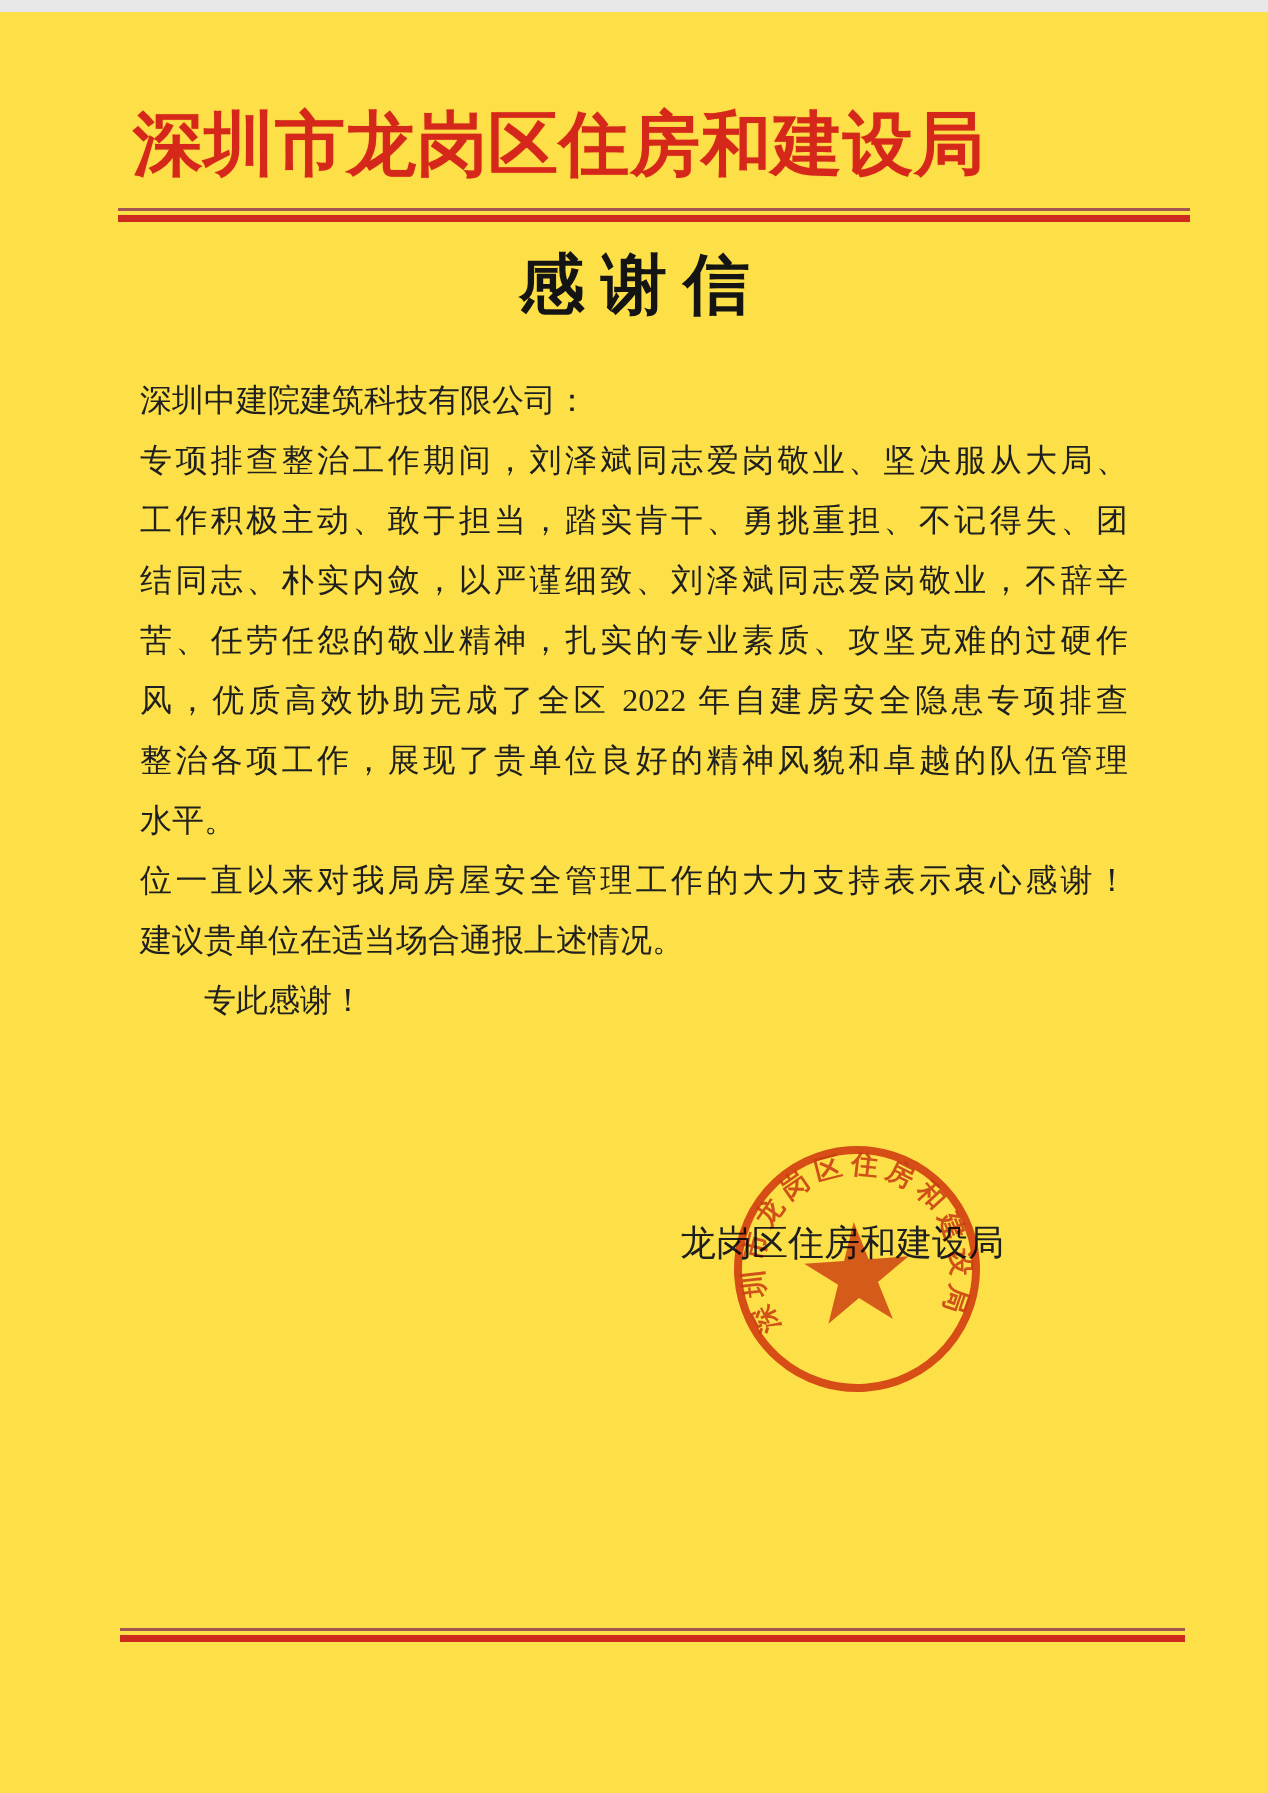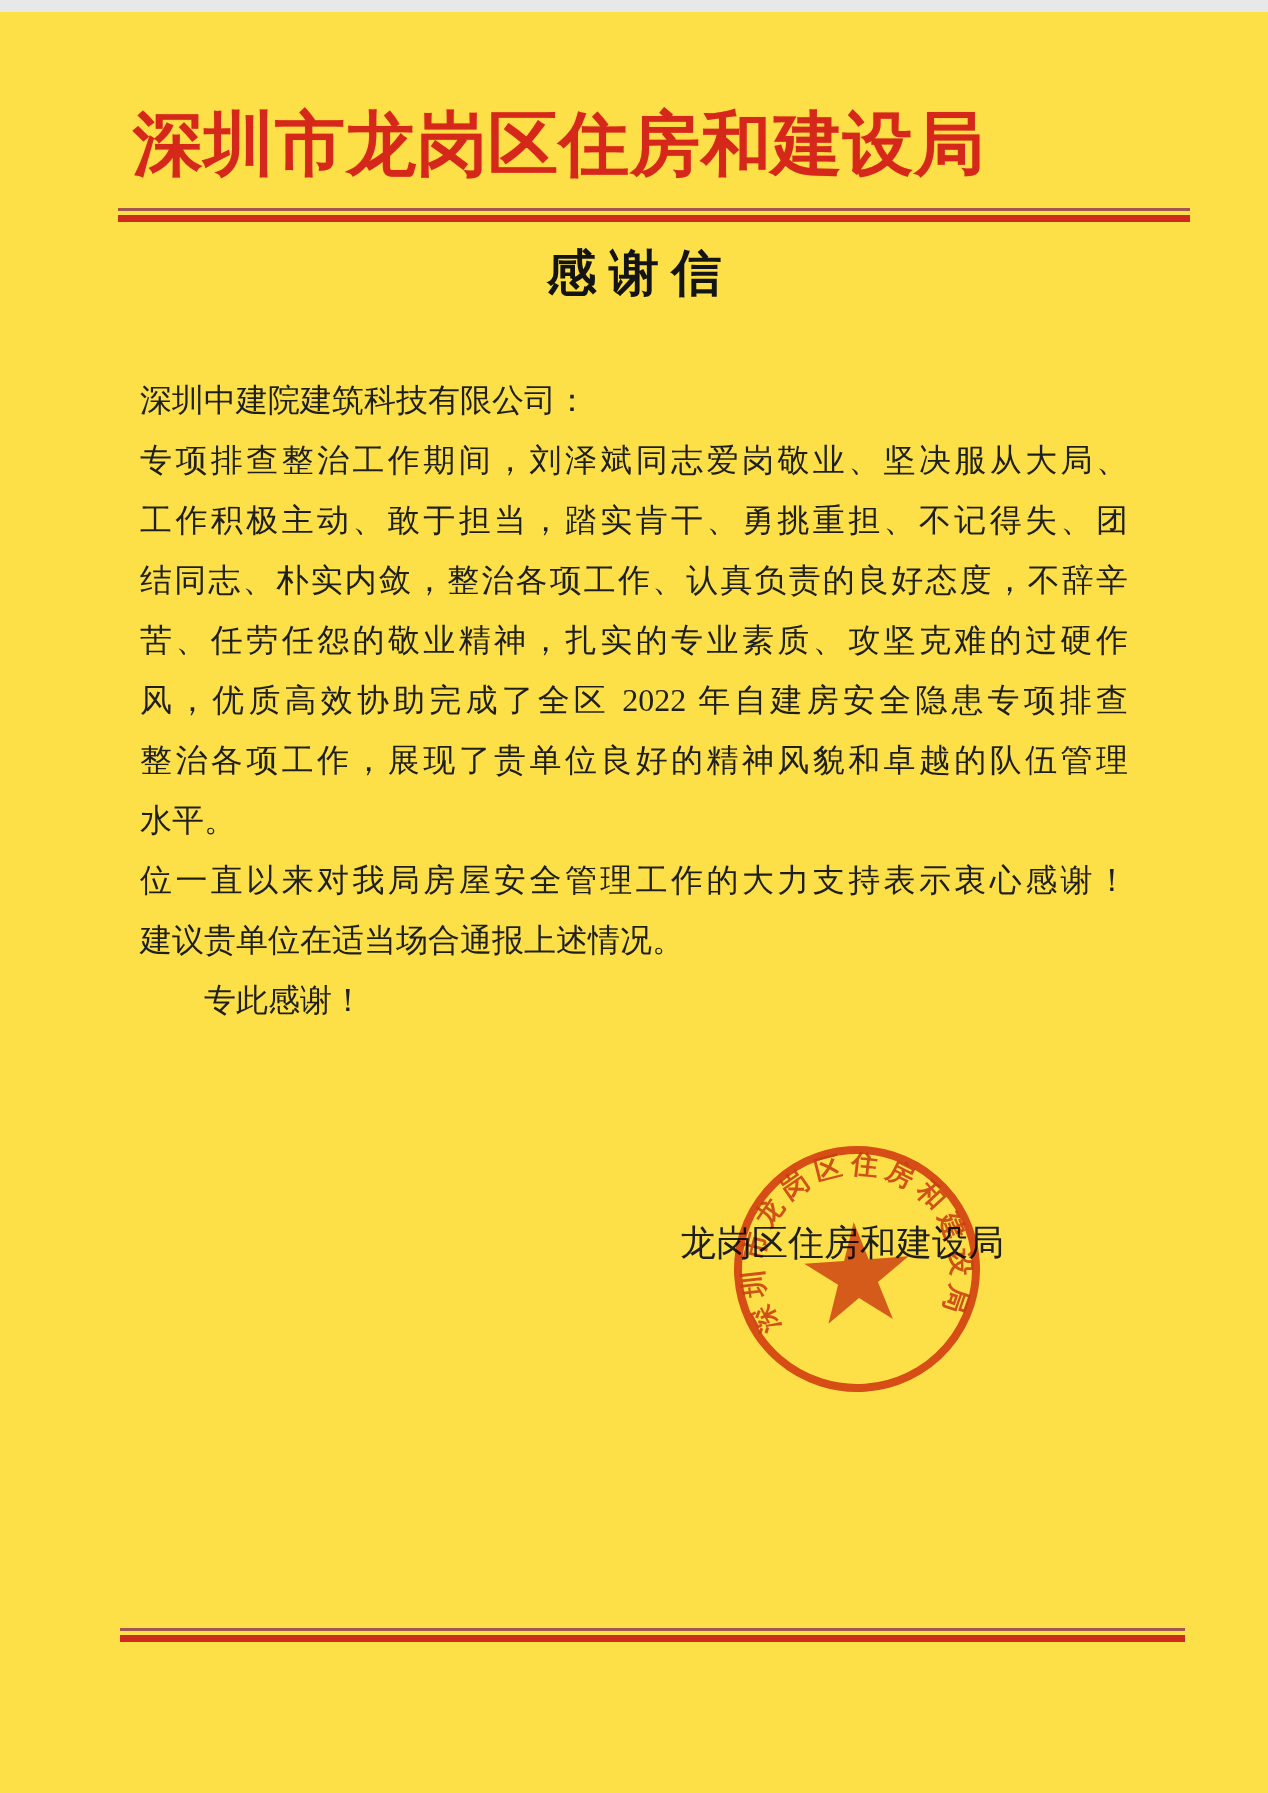--- a/index.html
+++ b/index.html
@@ -33,21 +33,21 @@
     border-bottom: 7px solid #cc2b1d;
   }
   .rule.header { top: 196px; left: 118px; width: 1072px; }
   .rule.footer { top: 1616px; left: 120px; width: 1065px; }
   .doc-title {
     position: absolute;
     top: 228px;
     left: 0;
     right: 0;
     text-align: center;
-    font-size: 50px;
+    font-size: 66px;
     font-weight: bold;
     color: #141414;
     white-space: nowrap;
   }
   .body-text {
     position: absolute;
     top: 358px;
     left: 140px;
     width: 988px;
     font-size: 32px;
@@ -91,21 +91,21 @@
   <div class="org-title">深圳市龙岗区住房和建设局</div>
 
   <div class="rule header"></div>
 
   <div class="doc-title">感 谢 信</div>
 
   <div class="body-text">
       <div class="line no-just">深圳中建院建筑科技有限公司：</div>
       <div class="line">专项排查整治工作期间，刘泽斌同志爱岗敬业、坚决服从大局、</div>
       <div class="line">工作积极主动、敢于担当，踏实肯干、勇挑重担、不记得失、团</div>
-      <div class="line">结同志、朴实内敛，整治各项工作、认真负责的良好态度，不辞辛</div>
+      <div class="line">结同志、朴实内敛，以严谨细致、刘泽斌同志爱岗敬业，不辞辛</div>
       <div class="line">苦、任劳任怨的敬业精神，扎实的专业素质、攻坚克难的过硬作</div>
       <div class="line">风，优质高效协助完成了全区 2022 年自建房安全隐患专项排查</div>
       <div class="line">整治各项工作，展现了贵单位良好的精神风貌和卓越的队伍管理</div>
       <div class="line no-just">水平。</div>
       <div class="line">位一直以来对我局房屋安全管理工作的大力支持表示衷心感谢！</div>
       <div class="line no-just">建议贵单位在适当场合通报上述情况。</div>
       <div class="line no-just">　　专此感谢！</div>
     </div>
 
   <div class="signature-block">

